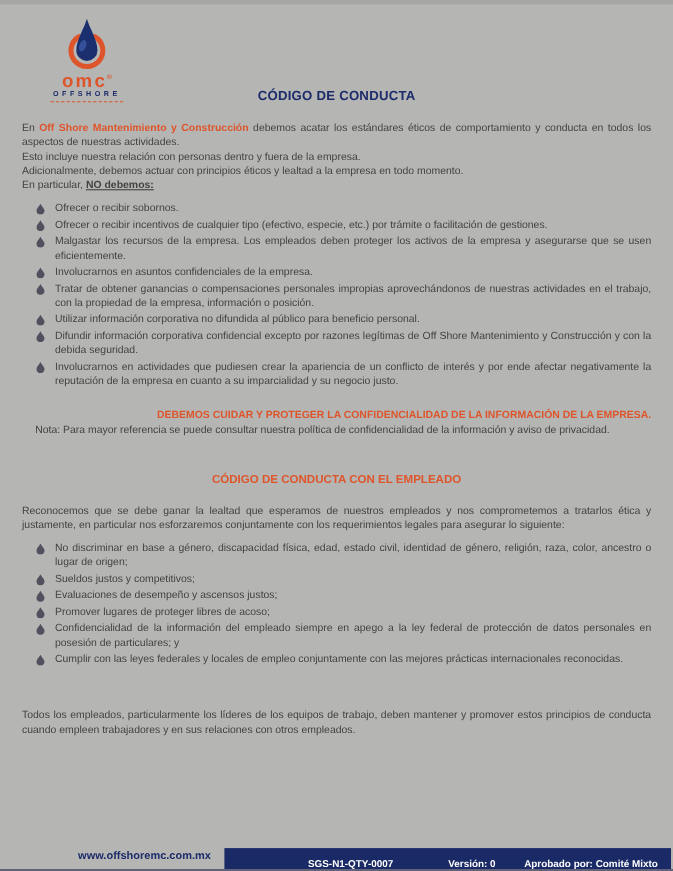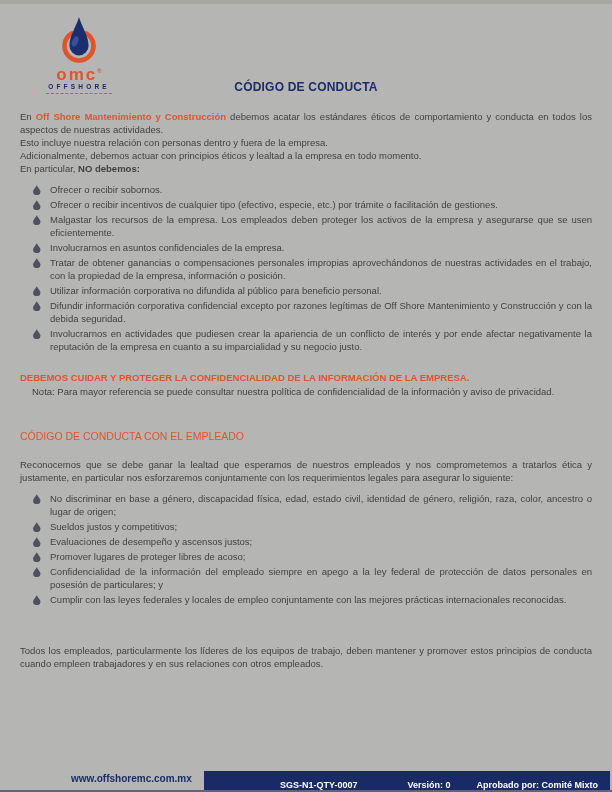--- a/index.html
+++ b/index.html
@@ -43,38 +43,38 @@
     position:absolute; top:80px; left:0; right:0;
     text-align:center; color:#1c2b6a; font-weight:bold;
     font-size:12px; letter-spacing:0.2px;
   }
   
   .body-text {
     position:absolute; top:110px; left:20px; right:20px;
     font-size:9.5px; line-height:13px; text-align:justify;
   }
   .orange-bold { color:#df552b; font-weight:bold; }
-  .bold-underline { font-weight:bold; }
+  .bold-underline { font-weight:bold; text-decoration:underline; }
   ul.drop-list { list-style:none; margin-top:8px; }
   ul.drop-list li {
     position:relative; padding-left:30px; margin-bottom:2px;
     text-align:justify;
   }
   ul.drop-list li .bullet {
     position:absolute; left:13px; top:2px; width:7.5px; height:10px;
   }
   ul.drop-list li .bullet path { fill:#50505f; }
   .statement {
-    margin-top:18px; text-align:left;
+    margin-top:18px; text-align:right;
     color:#df552b; font-weight:bold; font-size:9.5px;
   }
   .note { margin-top:1px; padding-left:12px; }
   .section-heading {
-    margin-top:32px; text-align:left;
-    color:#df552b; font-weight:normal; font-size:10.5px;
+    margin-top:32px; text-align:center;
+    color:#df552b; font-weight:bold; font-size:10.5px;
   }
   .section-intro { margin-top:15px; }
   .closing { margin-top:38px; }
   
   .footer { position:absolute; left:0; right:0; bottom:4px; height:17px;margin-left:36px; }
   .footer-site {
     position:absolute; left:35px; top:2px;
     color:#1c2b6a; font-weight:bold; font-size:10px;
     text-decoration:none;
   }

